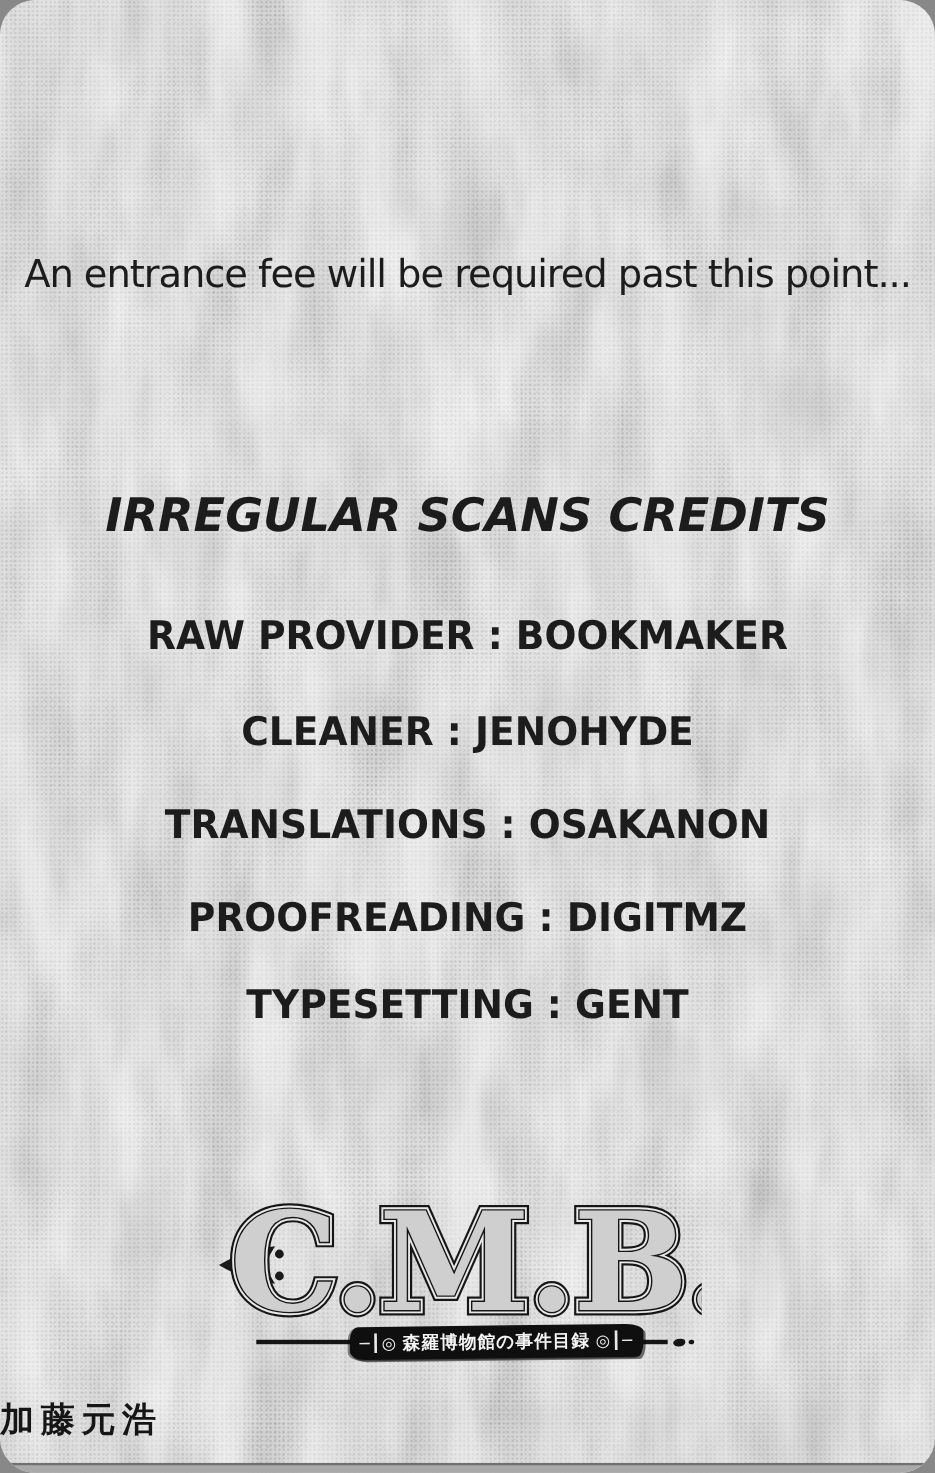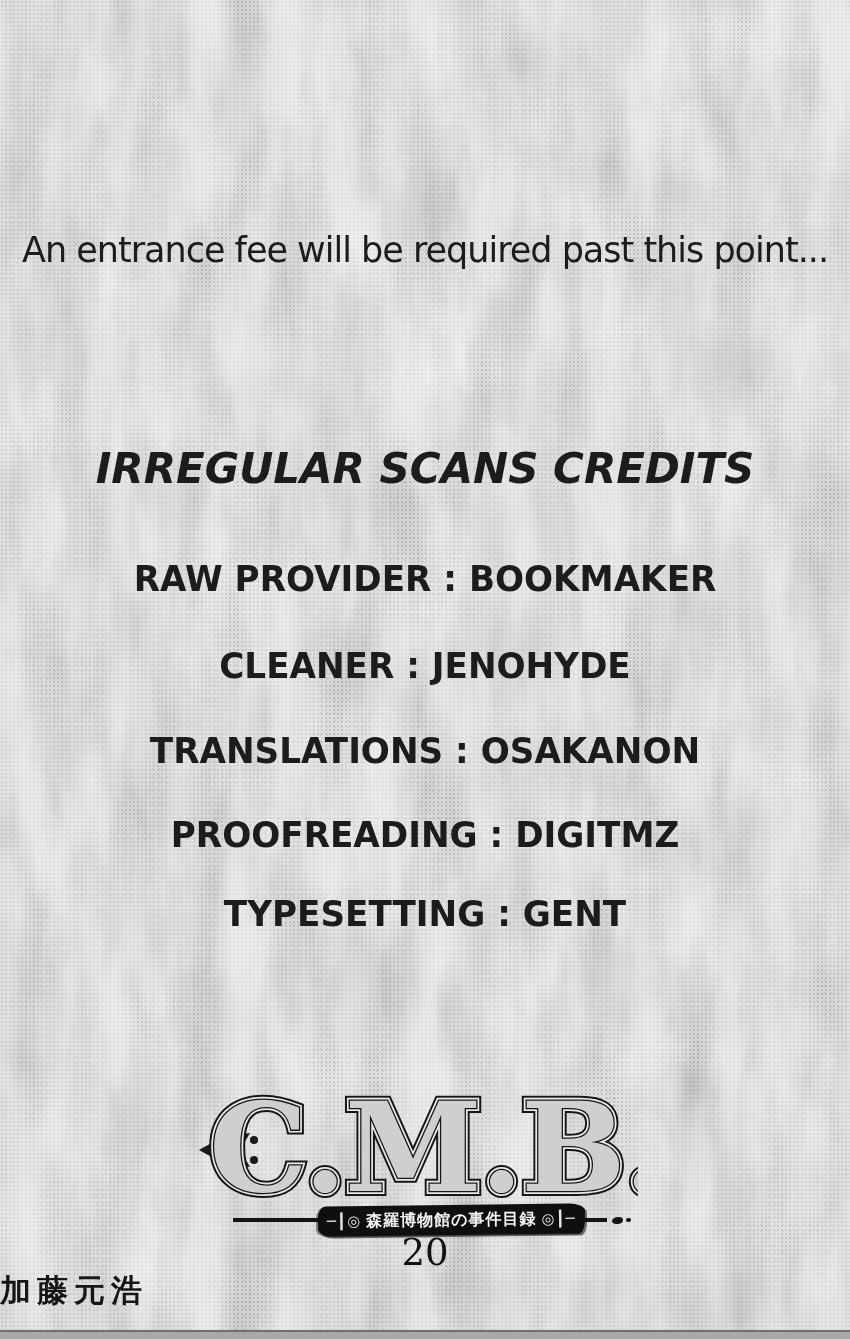--- a/index.html
+++ b/index.html
@@ -11,20 +11,21 @@
   .page{
     position:relative; width:850px; height:1339px; overflow:hidden;
     background-color:var(--paper);
     background-image:
       radial-gradient(circle, rgba(30,30,30,0.20) 0.8px, transparent 1.3px),
       radial-gradient(circle, rgba(30,30,30,0.12) 0.9px, transparent 1.5px);
     background-size:4px 4px, 7px 7px;
     background-position:0 0, 2px 3px;
     font-family:"DejaVu Sans", sans-serif;
     color:var(--ink);
+    border-radius:32px;
   }
   .texture{position:absolute; left:0; top:0; pointer-events:none;}
   .intro{
     position:absolute; top:230px; left:0; right:0; text-align:center;
     font-size:35px; letter-spacing:-1px; white-space:nowrap;
     font-family:"DejaVu Sans", sans-serif;
   }
   .credits-heading{
     position:absolute; top:444px; left:0; right:0; text-align:center;
     font-size:42px; font-weight:bold; font-style:italic; letter-spacing:0px;
@@ -129,19 +130,18 @@
     <div class="banner">
       <span class="orn left">─┃◎</span>
       <span>森羅博物館の事件目録</span>
       <span class="orn right">◎┃─</span>
     </div>
     <div class="banner-line right"></div>
     <div class="splat"></div>
     <div class="splat small"></div>
   </div>
 
-  <div class="volume">20</div>
 
   <div class="author">加藤元浩</div>
 
   <div class="bottom-edge"></div>
 
 </div>
 
 </body></html>

